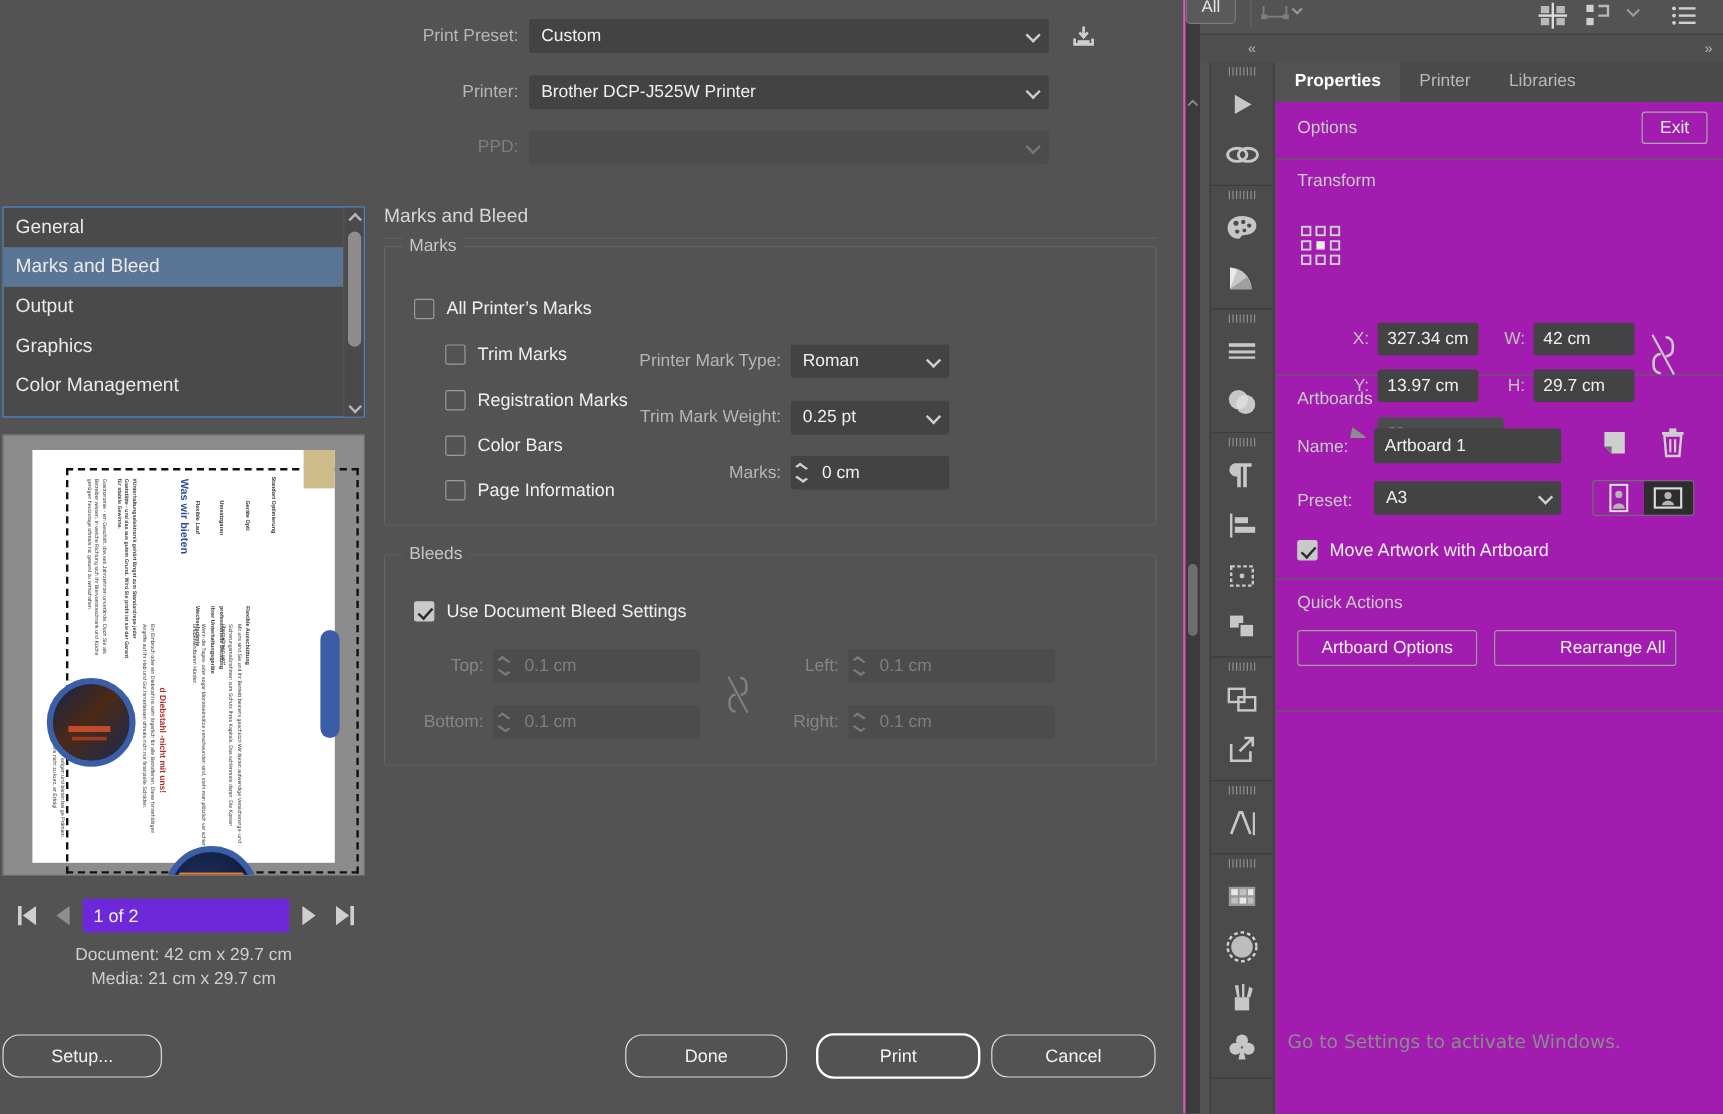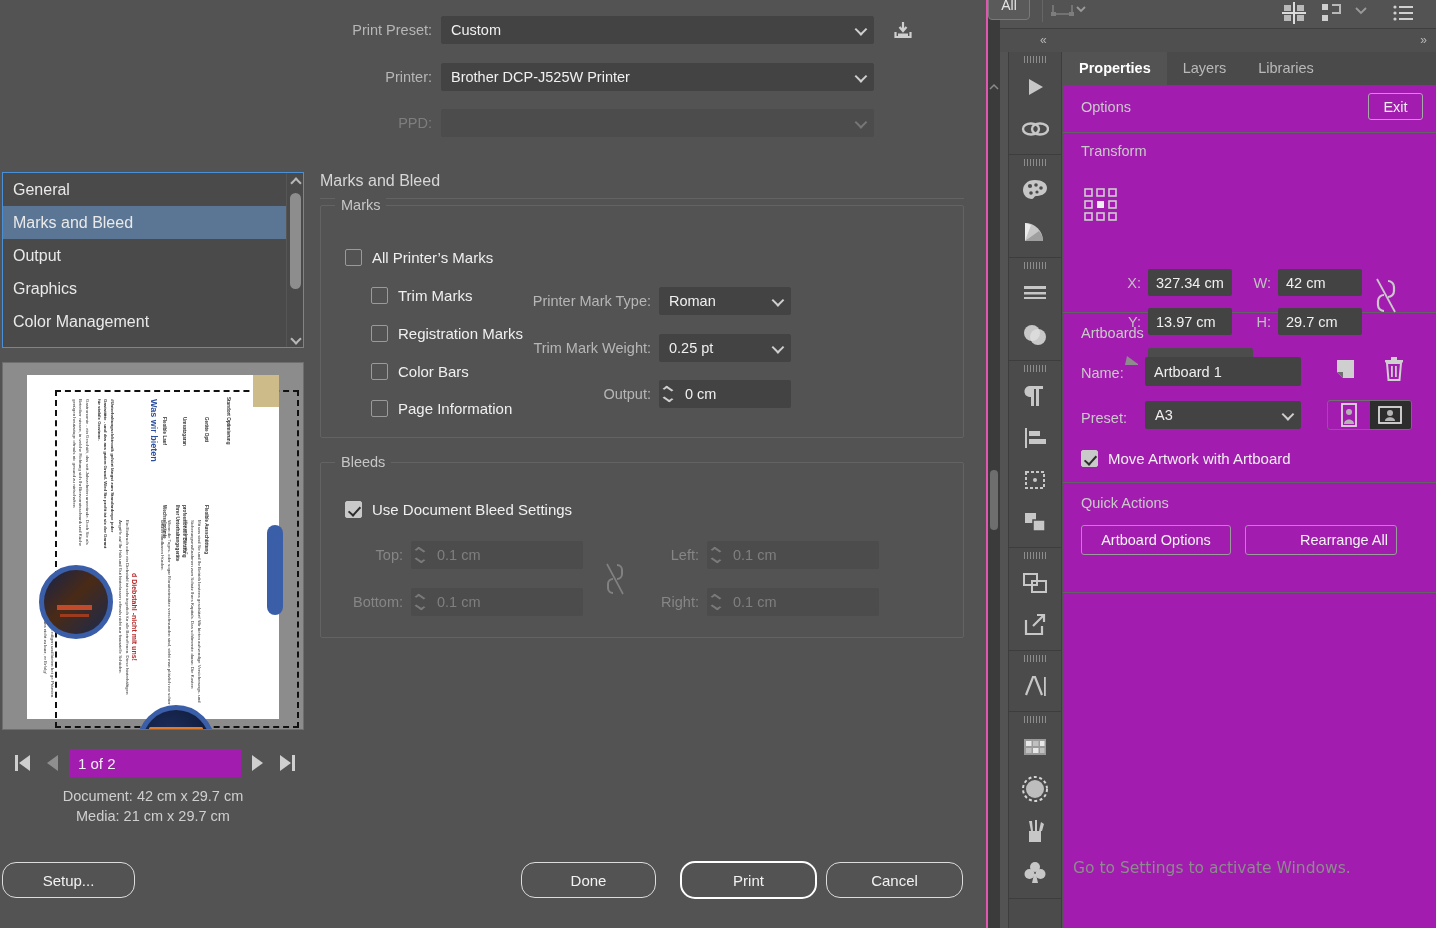--- a/index.html
+++ b/index.html
@@ -106,21 +106,21 @@
              display: flex; align-items: center; justify-content: center; cursor: pointer; }
   #pg-first { left: 8px; } #pg-prev { left: 38px; }
   #pg-next { left: 243px; } #pg-last { left: 273px; }
   .tri { width: 0; height: 0; border-top: 8px solid transparent; border-bottom: 8px solid transparent; }
   .tri.right { border-left: 11px solid #cfcfcf; }
   .tri.left  { border-right: 11px solid #8f8f8f; }
   .bar-l { width: 3px; height: 16px; background: #cfcfcf; margin-right: 1px; }
   .bar-r { width: 3px; height: 16px; background: #cfcfcf; margin-left: 1px; }
   #page-field {
     position: absolute; left: 67px; top: 5px; width: 172px; height: 28px;
-    background: #a21caf; color: #f0f0f0; font-size: 15px;
+    background: #6d28d9; color: #f0f0f0; font-size: 15px;
     display: flex; align-items: center; padding-left: 9px;
   }
   #doc-info {
     position: absolute; left: 2px; top: 786px; width: 302px;
     text-align: center; color: #cfcfcf; font-size: 14.5px; line-height: 20px;
   }
 
   
   #section-title {
     position: absolute; left: 320px; top: 172px; font-size: 16px; color: #d6d6d6;
@@ -442,21 +442,21 @@
         </span>
       </div>
       <div class="cbrow" style="left:170px; top:128px;">
         <span class="rlabel" style="width:160px;">Trim Mark Weight:</span>
         <span class="combo" style="margin-left:8px;width:132px;">
           <span>0.25 pt</span>
           <span class="chev"></span>
         </span>
       </div>
       <div class="cbrow" style="left:170px; top:174px;">
-        <span class="rlabel" style="width:160px;">Output:</span>
+        <span class="rlabel" style="width:160px;">Marks:</span>
         <span class="spin-wrap" style="margin-left:8px;width:132px;">
           <span class="spinner">
             <span class="spin-up"></span>
               <span class="spin-dn"></span>
           </span>
           <span class="spin-val">0 cm</span>
         </span>
       </div>
     </div>
 
@@ -783,21 +783,21 @@
           <circle cx="19.5" cy="15" r="5" fill="#c7c7c7"></circle>
           <path d="M13 15 L11 24 L17 24 L15 15 Z" fill="#c7c7c7"></path>
         </svg>
       </div>
     </div>
   </div>
 
   <div id="props-panel">
     <div id="tabs-row">
       <div class="ptab active">Properties</div>
-      <div class="ptab">Layers</div>
+      <div class="ptab">Printer</div>
       <div class="ptab">Libraries</div>
       <div id="tabs-filler"></div>
     </div>
 
     <div class="panel-sec" id="row-artboard">
       <div class="sec-label" id="artboard-label">Options</div>
       <div id="btn-exit">Exit</div>
     </div>
 
     <div class="panel-sec" id="sec-transform">

